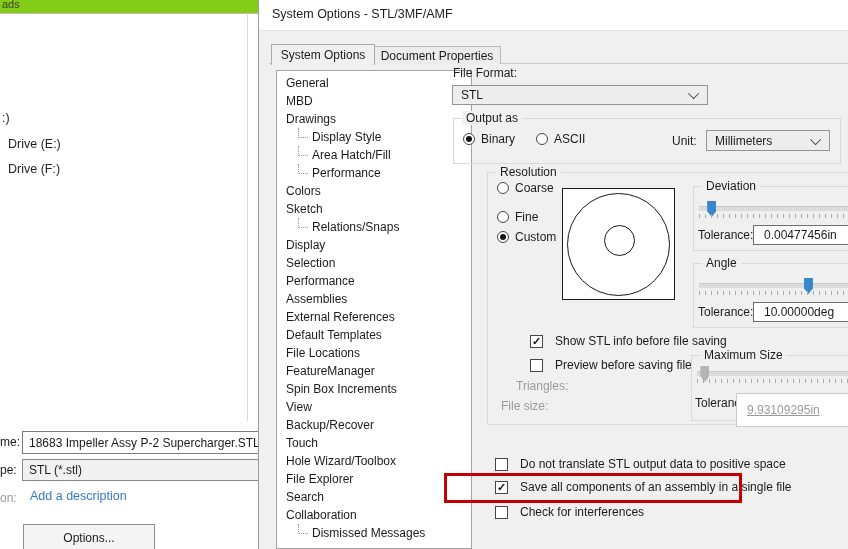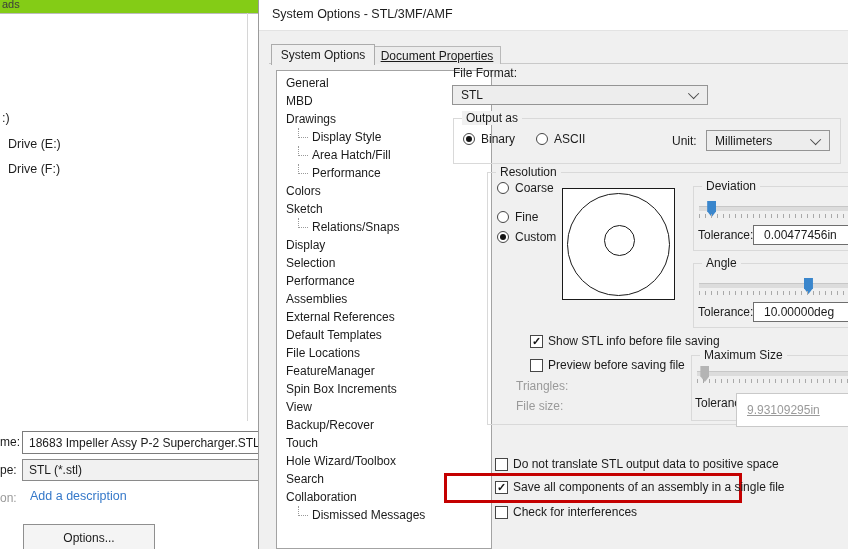--- a/index.html
+++ b/index.html
@@ -20,40 +20,40 @@
   #bg-link{color:#3578c9;font-size:12.5px;}
   #bg-options-btn{left:23px;top:524px;width:130px;height:26px;background:#f4f4f4;border:1px solid #8f8f8f;display:flex;align-items:center;justify-content:center;font-size:12px;color:#1b1b1b;}
 
   
   #dlg{left:258px;top:0;width:590px;height:549px;background:#f0f0f0;border-left:1px solid #9b9b9b;overflow:hidden;}
   #dlg-titlebar{left:0;top:0;width:590px;height:30px;background:#fff;border-bottom:1px solid #e3e3e3;}
   #dlg-title{left:13px;top:7px;font-size:12.5px;color:#1b1b1b;}
   #tabline{left:10px;top:63px;width:580px;height:1px;background:#c9c9c9;}
   .tab{display:flex;align-items:center;justify-content:center;font-size:12px;color:#1b1b1b;}
   #tab-active{left:12px;top:44px;width:102px;height:20px;background:#f0f0f0;border:1px solid #ababab;border-bottom:none;z-index:2;}
-  #tab-inactive{left:114px;top:46px;width:126px;height:17px;background:#ececec;border:1px solid #b9b9b9;border-bottom:none;text-decoration:underline;}
-
-  
-  #tree{left:17px;top:70px;width:216px;height:479px;background:#fff;border:1px solid #a3a3a3;overflow:hidden;padding-top:3px;box-sizing:border-box;}
+  #tab-inactive{left:114px;top:46px;width:126px;height:17px;background:#ececec;border:1px solid #b9b9b9;border-bottom:none;}
+
+  
+  #tree{left:17px;top:70px;width:196px;height:479px;background:#fff;border:1px solid #a3a3a3;overflow:hidden;padding-top:3px;box-sizing:border-box;}
   .titem{height:18px;line-height:18px;font-size:12px;color:#1b1b1b;padding-left:9px;white-space:nowrap;}
   .titem.child{padding-left:21px;}
   .titem.child::before{content:"";display:inline-block;width:9px;height:9px;border-left:1px dotted #9a9a9a;border-bottom:1px dotted #9a9a9a;margin-right:4px;transform:translateY(-3px);}
 
   
   .grp{border:1px solid #d9d9d9;}
   .glabel{position:absolute;top:-8px;left:8px;background:#f0f0f0;padding:0 4px;font-size:12px;color:#1b1b1b;white-space:nowrap;}
   .combo{background:#ededed;border:1px solid #949494;display:flex;align-items:center;padding:0 8px;font-size:12px;color:#1b1b1b;box-sizing:border-box;gap:30px;}
   .chev{margin-left:auto;width:7px;height:7px;border-left:1px solid #4a4a4a;border-bottom:1px solid #4a4a4a;transform:rotate(-45deg) translateY(-2px);}
   .radio{width:12px;height:12px;border:1px solid #464646;border-radius:50%;background:#fff;display:inline-flex;align-items:center;justify-content:center;box-sizing:border-box;flex:none;}
   .radio.sel::after{content:"";width:6px;height:6px;border-radius:50%;background:#141414;}
   .rrow{display:flex;align-items:center;gap:6px;}
   .rlabel{font-size:12px;color:#1b1b1b;white-space:nowrap;}
   .cb{width:13px;height:13px;border:1px solid #464646;background:#fff;box-sizing:border-box;display:flex;align-items:center;justify-content:center;flex:none;}
   .cb.checked::after{content:"✓";font-size:11px;font-weight:700;color:#141414;line-height:11px;}
-  .cbrow{display:flex;align-items:flex-start;gap:5px;padding-left:36px;}
+  .cbrow{display:flex;align-items:flex-start;gap:12px;padding-left:36px;}
   .cblabel{font-size:12px;color:#1b1b1b;white-space:nowrap;transform:translateY(-1px);}
   .track{height:4px;background:#dcdcdc;border-top:1px solid #c7c7c7;}
   .thumb{position:absolute;top:-6px;width:9px;height:16px;background:#3a86cc;clip-path:polygon(0 0,100% 0,100% 64%,50% 100%,0 64%);}
   .thumb.dis{background:#b4b4b4;}
   .ticks{height:4px;background:repeating-linear-gradient(to right,#a9a9a9 0 1px,transparent 1px 6px);}
   .tolinput{background:#fff;border:1px solid #6e6e6e;display:flex;align-items:center;padding-left:10px;font-size:12px;color:#1b1b1b;box-sizing:border-box;}
   .tolinput.dis{border:1px solid #c9c9c9;color:#9a9a9a;}
   .circle{border-radius:50%;border:1px solid #1a1a1a;position:absolute;background:transparent;}
   #highlight-box{left:185px;top:473px;width:298px;height:30px;border:3px solid #c40000;box-sizing:border-box;z-index:3;}
 </style>
@@ -111,20 +111,21 @@
     <div class="titem">Assemblies</div>
     <div class="titem">External References</div>
     <div class="titem">Default Templates</div>
     <div class="titem">File Locations</div>
     <div class="titem">FeatureManager</div>
     <div class="titem">Spin Box Increments</div>
     <div class="titem">View</div>
     <div class="titem">Backup/Recover</div>
     <div class="titem">Touch</div>
     <div class="titem">Hole Wizard/Toolbox</div>
+    <div class="titem">File Explorer</div>
     <div class="titem">Search</div>
     <div class="titem">Collaboration</div>
     <div class="titem child">Dismissed Messages</div>
   </div>
 
   <div class="abs txt" style="left:194px;top:66px;">File Format:</div>
   <div class="abs combo" style="left:193px;top:85px;width:256px;height:20px;">
     <span>STL</span>
     <span class="chev"></span>
   </div>
@@ -193,21 +194,21 @@
 
     <div class="abs cbrow" style="left:6px;top:162px;">
       <span class="cb checked"></span>
       <span class="cblabel">Show STL info before file saving</span>
     </div>
     <div class="abs cbrow" style="left:6px;top:186px;">
       <span class="cb"></span>
       <span class="cblabel">Preview before saving file</span>
     </div>
     <div class="abs txt gray" style="left:28px;top:206px;">Triangles:</div>
-    <div class="abs txt gray" style="left:28px;top:226px;">File size:</div>
+    <div class="abs txt gray" style="left:13px;top:226px;">File size:</div>
 
     <div class="abs grp" style="left:203px;top:182px;width:180px;height:64px;">
       <span class="glabel">Maximum Size</span>
       <div class="abs track" style="left:5px;top:15px;width:168px;">
         <div class="thumb dis" style="left:2%;"></div>
       </div>
       <div class="abs ticks" style="left:5px;top:23px;width:168px;"></div>
       <div class="abs txt" style="left:3px;top:40px;">Tolerance:</div>
       <div class="abs tolinput dis" style="left:44px;top:37px;width:119px;height:34px;text-decoration:underline;">
         <span>9.93109295in</span>

